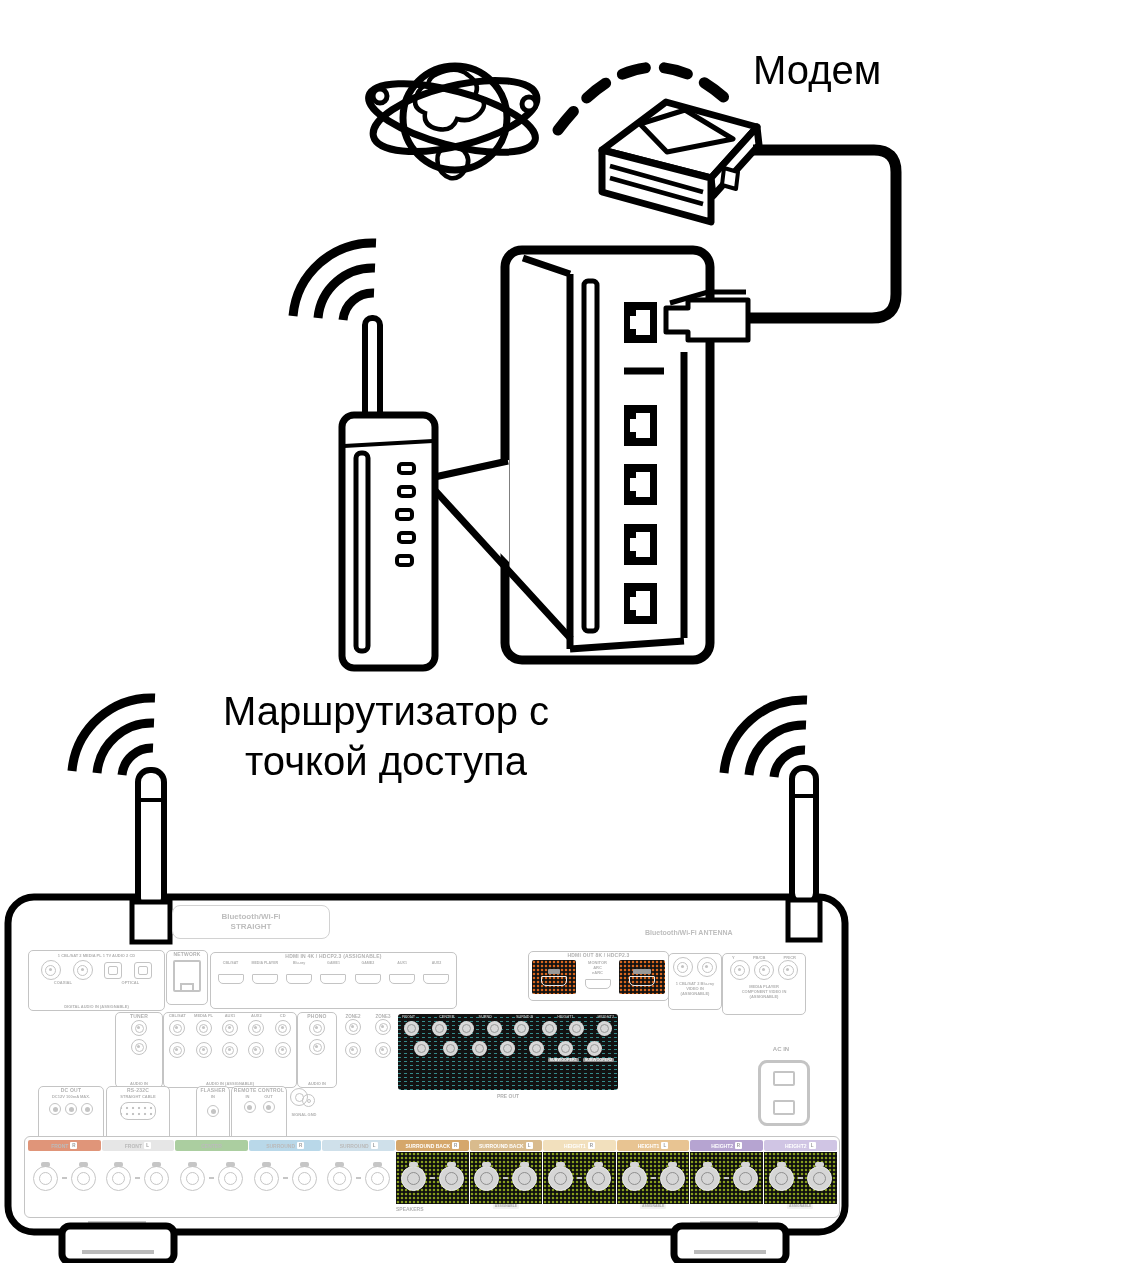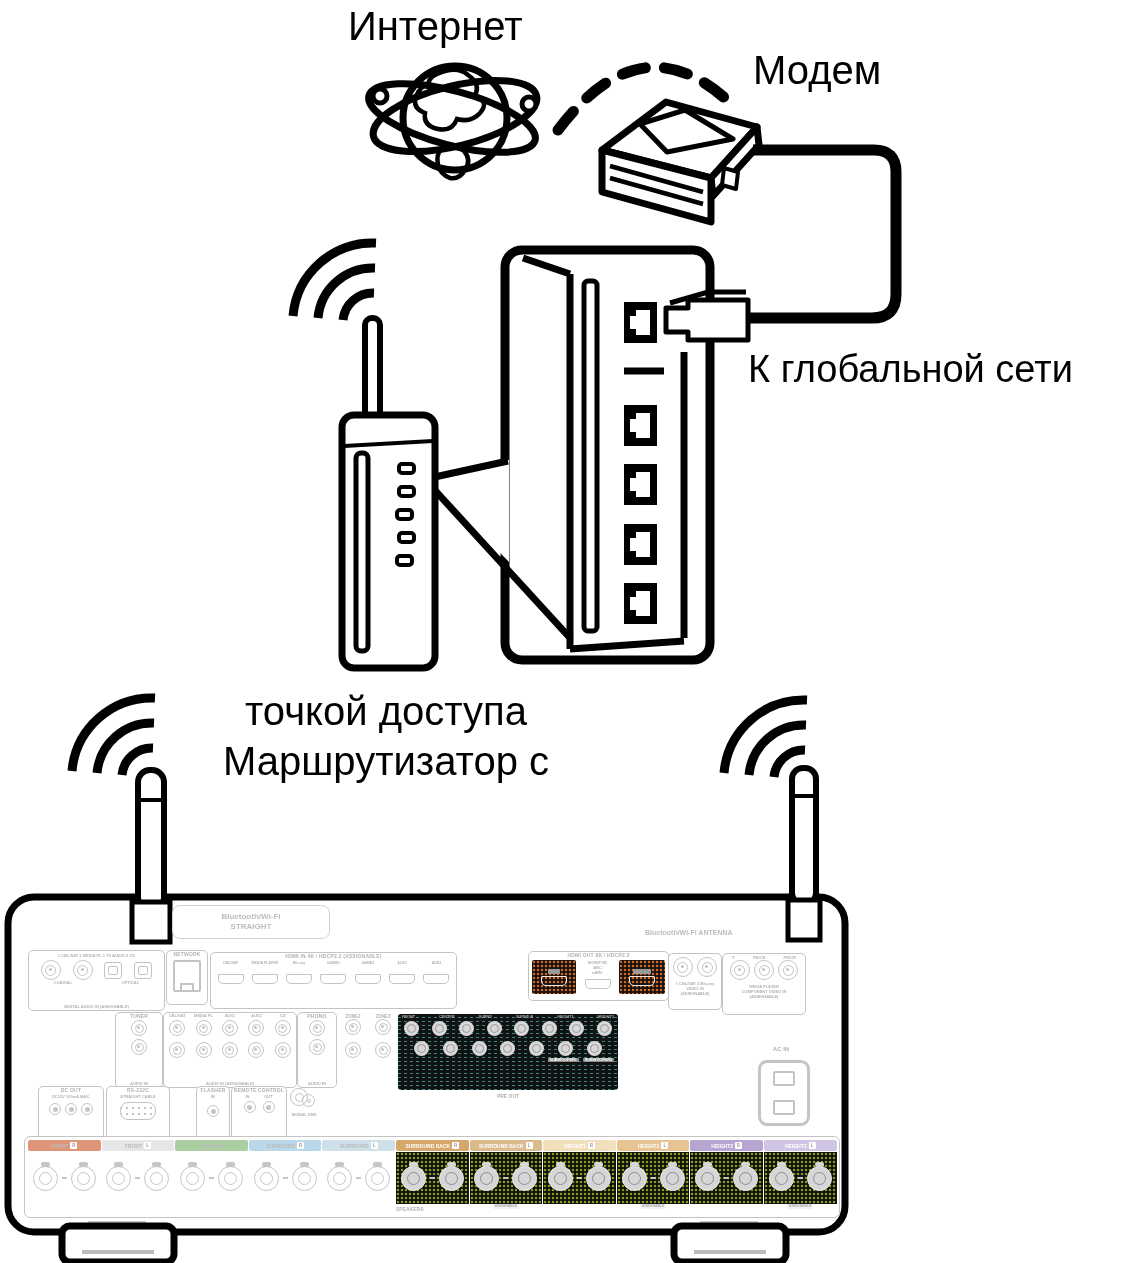--- a/index.html
+++ b/index.html
@@ -193,26 +193,24 @@
     <g fill="#fff" stroke="#000">
       <rect x="88" y="1221" width="58" height="7" fill="#c8c8c8" stroke="none"></rect>
       <rect x="700" y="1221" width="58" height="7" fill="#c8c8c8" stroke="none"></rect>
       <rect x="62" y="1226" width="112" height="36" rx="8" stroke-width="7"></rect>
       <path d="M82 1252 H154" stroke-width="4" stroke="#bbb"></path>
       <rect x="674" y="1226" width="112" height="36" rx="8" stroke-width="7"></rect>
       <path d="M694 1252 H766" stroke-width="4" stroke="#bbb"></path>
     </g>
   </svg>
 
-  <div class="biglabel" style="left:348px;top:4px;">Интернет</div>
   <div class="biglabel" style="left:753px;top:48px;">Модем</div>
-  <div class="biglabel" style="left:748px;top:348px;font-size:38px;">К глобальной сети</div>
   <div class="caption">
+    <div>Маршрутизатор с</div>
     <div>точкой доступа</div>
-    <div>Маршрутизатор с</div>
   </div>
 
   <div class="gtxt" style="left:172px;top:905px;width:156px;text-align:center;font-size:8px;line-height:10px;border:1.5px solid #d2d2d2;border-radius:8px;padding:6px 0;color:#bdbdbd;">
     <div>Bluetooth/Wi-Fi</div>
     <div>STRAIGHT</div>
   </div>
   <div class="gtxt" style="left:645px;top:929px;width:140px;font-size:7px;color:#bdbdbd;">Bluetooth/Wi-Fi ANTENNA</div>
 
   <div class="gbox" style="left:28px;top:950px;width:135px;height:59px;">
     <div class="gtiny" style="margin-top:2px;">1 CBL/SAT   2 MEDIA PL   1 TV AUDIO   2 CD</div>

